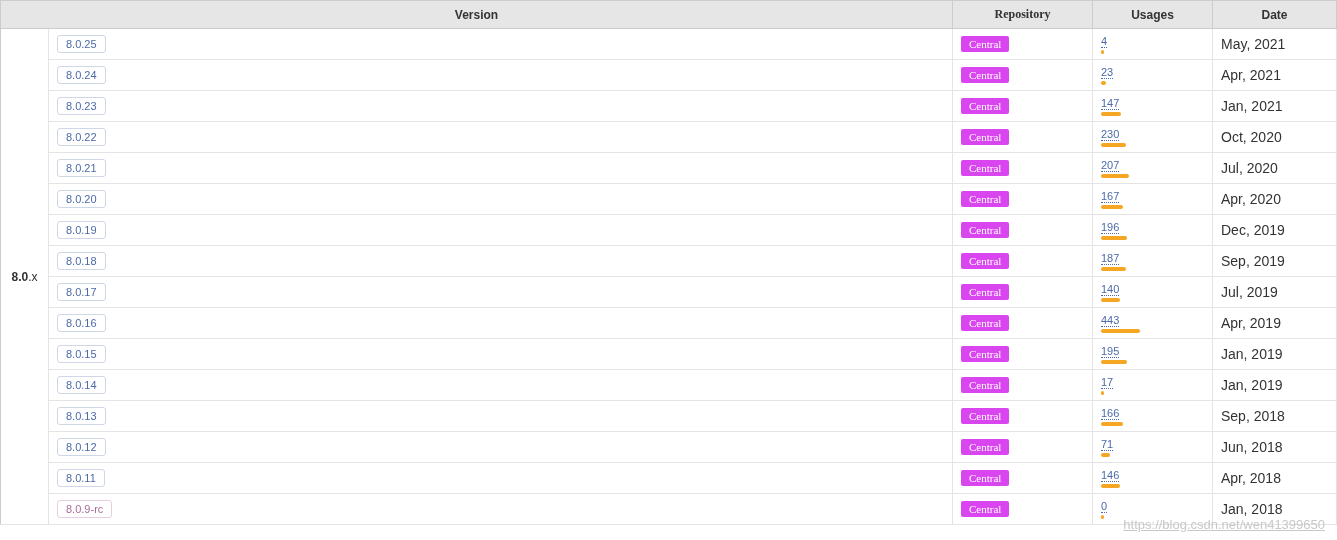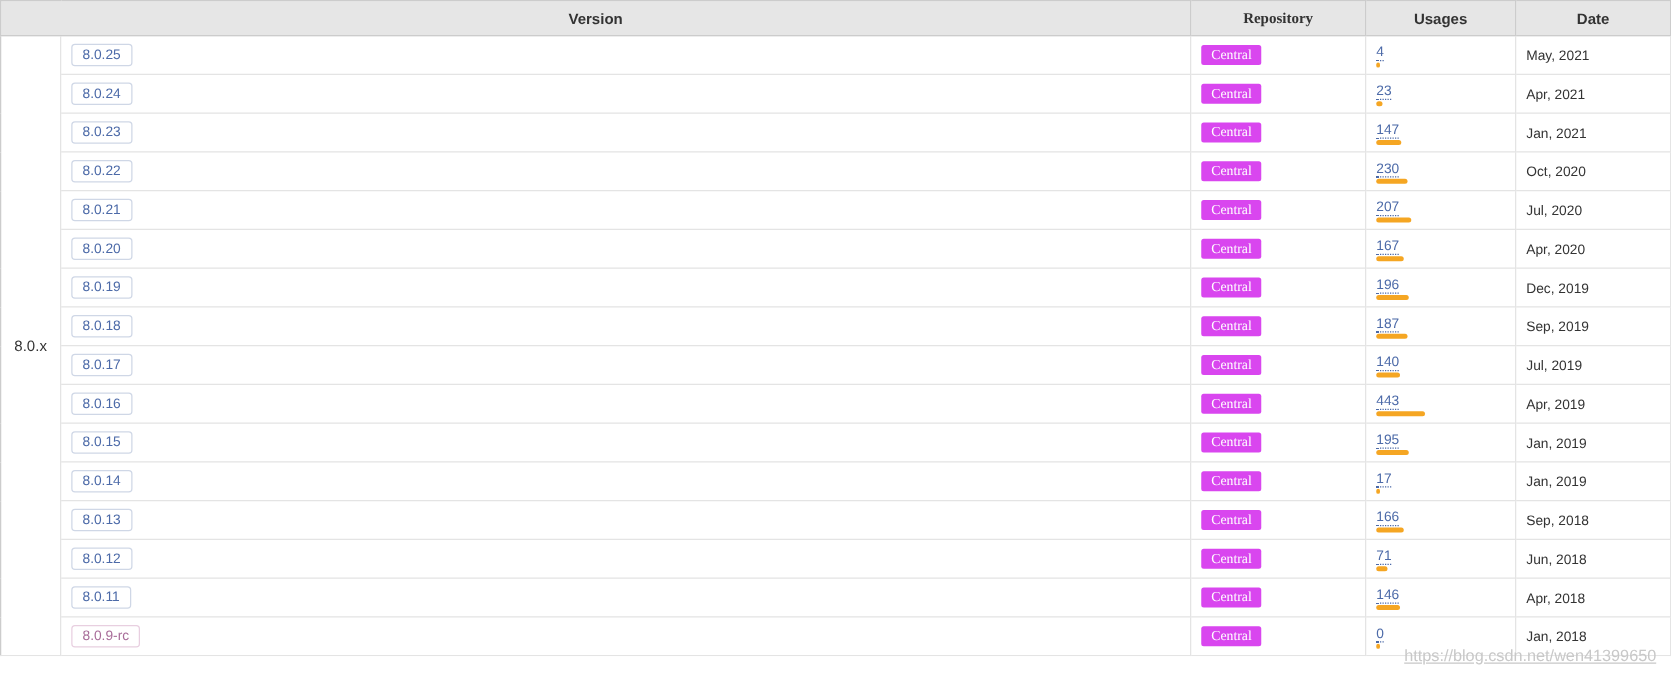--- a/index.html
+++ b/index.html
@@ -1,31 +1,31 @@
 <!DOCTYPE html>
 <html><head>
 <meta charset="utf-8">
 <style>
 * { margin: 0; padding: 0; box-sizing: border-box; }
 body { font-family: Verdana, Geneva, sans-serif; font-size: 12px; color: #333; background: #fff; }
 table { width: 100%; border-collapse: collapse; }
 thead th { background: #e6e6e6; border: 1px solid #ccc; padding: 6px 8px; font-weight: bold; color: #333; text-align: center; font-size: 12px; }
 tbody td { border: 1px solid #e4e4e4; padding: 5px 8px; vertical-align: middle; font-size: 12px; }
 .col-group { width: 48px; text-align: center; font-size: 12px; color: #333; vertical-align: middle; border-left: 1px solid #ccc; border-right: 1px solid #e4e4e4; }
-.col-group b { font-weight: normal; }
+.col-group b { font-weight: bold; }
 .col-version { width: auto; }
 .col-repo { width: 140px; font-family: Liberation Serif, serif; }
 .col-usages { width: 120px; }
 .col-date { width: 124px; }
 .version-link { display: inline-block; border: 1px solid #cfd7e6; border-radius: 3px; padding: 2px 8px; color: #4c6aa8; text-decoration: none; font-size: 11px; background: #fff; }
 .version-link.rc { border-color: #e8cfe0; color: #a86c99; }
 .repo-badge { display: inline-block; background: #d946ef; color: #fff; border-radius: 2px; padding: 2px 8px; font-size: 11px; text-decoration: none; }
 .usage-link { color: #4c6aa8; text-decoration: none; border-bottom: 1px dotted #4c6aa8; font-size: 11px; }
 .usage-bar { height: 4px; background: #f5a623; border-radius: 2px; margin-top: 2px; }
-.date-text { color: #333; font-size: 11px; }
+.date-text { color: #333; font-size: 14px; }
 .watermark { position: fixed; bottom: 8px; right: 12px; color: #c8c8c8; font-size: 13px; font-family: Arial, sans-serif; pointer-events: none; text-decoration: underline; }
 </style>
 </head>
 <body>
 
 <table>
   <thead>
     <tr>
       <th colspan="2">Version</th>
       <th class="col-repo">Repository</th>

